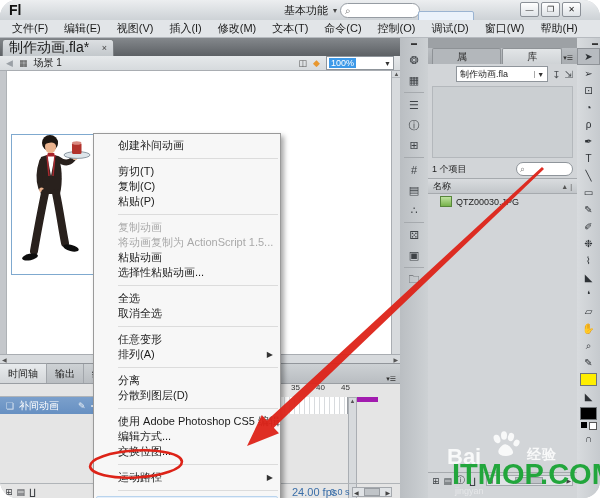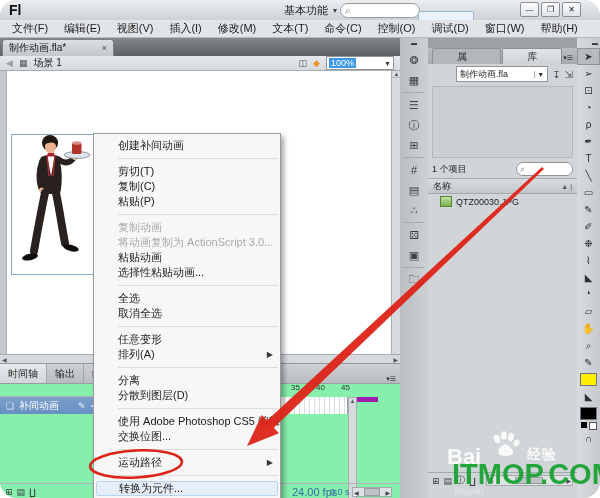--- a/index.html
+++ b/index.html
@@ -21,21 +21,21 @@
   .winbtns{left:520px;top:2px;display:flex;gap:2px;}
   .winbtn{width:17px;height:13px;background:linear-gradient(#ffffff,#dfe3e7);border:1px solid #8b9097;border-radius:2px;
     font-size:8px;color:#222;display:flex;align-items:center;justify-content:center;line-height:8px;}
   
   .menubar{left:0;top:20px;width:600px;height:18px;background:#e2e5e8;border-bottom:1px solid #b6babf;display:flex;align-items:center;padding-left:4px;box-sizing:border-box;}
   .menubar .mi{font-size:11px;color:#1c1c1c;padding:0 8px;height:100%;display:flex;align-items:center;cursor:default;}
   
   .tabbar{left:0;top:38px;width:600px;height:18px;background:linear-gradient(#84888c,#5d6165);}
   .doctab{left:2px;top:39px;width:112px;height:17px;background:linear-gradient(#dcdfe2,#c3c8cc);
     border:1px solid #7c8084;border-bottom:none;border-radius:3px 3px 0 0;display:flex;align-items:center;justify-content:space-between;padding:0 6px;box-sizing:border-box;}
-  .doctab .t{font-size:10px;color:#1a1a1a;white-space:nowrap;}
+  .doctab .t{font-size:14px;color:#1a1a1a;white-space:nowrap;}
   .doctab .x{font-size:9px;color:#444;}
   .collapse{font-size:6px;color:#2b2b2b;letter-spacing:1px;}
   
   .editbar{left:0;top:56px;width:400px;height:15px;background:linear-gradient(#e6e9eb,#d6dadd);border-bottom:1px solid #a9adb2;display:flex;align-items:center;padding:0 6px;box-sizing:border-box;gap:6px;}
   .editbar .back{color:#9aa0a6;font-size:9px;}
   .editbar .clap{font-size:9px;color:#555;}
   .editbar .scn{font-size:10px;color:#222;}
   .editbar .right{margin-left:auto;display:flex;align-items:center;gap:6px;}
   .editbar .sym{font-size:9px;color:#e8972f;}
   .zoombox{width:62px;height:12px;background:#fff;border:1px solid #8f959b;display:flex;align-items:center;justify-content:space-between;padding:0 2px;}
@@ -43,21 +43,21 @@
   .zoombox .car{font-size:7px;color:#333;}
   
   .stagewrap{left:0;top:71px;width:400px;height:283px;background:#c4c7cb;}
   .stage{left:6px;top:0px;width:384px;height:283px;background:#ffffff;border-left:1px solid #aeb2b6;}
   .vscroll{left:391px;top:0;width:9px;height:283px;background:#d7dadd;border-left:1px solid #a9adb2;}
   .vscroll .up{font-size:6px;color:#555;display:block;text-align:center;border-bottom:1px solid #b5b9bd;}
   .hscroll{left:0;top:354px;width:400px;height:9px;background:#d7dadd;border-top:1px solid #a9adb2;display:flex;justify-content:space-between;align-items:center;padding:0 2px;box-sizing:border-box;}
   .hscroll span{font-size:6px;color:#555;}
   .selrect{left:11px;top:134px;width:89px;height:139px;border:1px solid #7fa9cf;}
   
-  .timeline{left:0;top:363px;width:400px;height:135px;background:#86efac;border-top:1px solid #92969b;}
+  .timeline{left:0;top:363px;width:400px;height:135px;background:#e5e5e5;border-top:1px solid #92969b;}
   .tl-tabs{left:0;top:0;width:400px;height:19px;background:linear-gradient(#cdd1d4,#b9bdc1);border-bottom:1px solid #9a9ea3;display:flex;align-items:flex-end;}
   .tl-tab{font-size:10px;color:#222;padding:2px 8px;border-right:1px solid #a2a6ab;height:15px;display:flex;align-items:center;}
   .tl-tab.active{background:linear-gradient(#e8ebed,#d3d6d9);border-top:1px solid #9a9ea3;}
   .tl-menu{margin-left:auto;font-size:7px;color:#333;padding-right:4px;}
   .tl-headrow{left:0;top:19px;width:280px;height:14px;border-bottom:1px solid #b0b4b8;display:flex;justify-content:flex-end;gap:7px;padding-right:8px;box-sizing:border-box;align-items:center;}
   .tl-headrow span{font-size:8px;color:#3a3a3a;}
   .layerrow{left:0;top:33px;width:280px;height:17px;background:linear-gradient(#7ba0cc,#6790c2);display:flex;align-items:center;gap:5px;padding:0 6px;box-sizing:border-box;}
   .layerrow .pg{font-size:9px;color:#e8eef5;}
   .layerrow .nm{font-size:10px;color:#ffffff;}
   .layerrow .ed{margin-left:14px;font-size:9px;color:#f2f5f8;}
@@ -368,34 +368,35 @@
     </div>
 
   <div class="abs ctxmenu" id="ctxmenu">
       <div class="cmi">创建补间动画</div>
       <div class="cmsep"></div>
       <div class="cmi">剪切(T)</div>
       <div class="cmi">复制(C)</div>
       <div class="cmi">粘贴(P)</div>
       <div class="cmsep"></div>
       <div class="cmi dis">复制动画</div>
-      <div class="cmi dis">将动画复制为 ActionScript 3.0...</div>
+      <div class="cmi dis">将动画复制为 ActionScript 1.5...</div>
       <div class="cmi">粘贴动画</div>
       <div class="cmi">选择性粘贴动画...</div>
       <div class="cmsep"></div>
       <div class="cmi">全选</div>
       <div class="cmi">取消全选</div>
       <div class="cmsep"></div>
       <div class="cmi">任意变形</div>
       <div class="cmi">排列(A)<span class="sub">▶</span></div>
       <div class="cmsep"></div>
       <div class="cmi">分离</div>
       <div class="cmi">分散到图层(D)</div>
       <div class="cmsep"></div>
       <div class="cmi">使用 Adobe Photoshop CS5 编辑</div>
+      <div class="cmi">编辑方式...</div>
       <div class="cmi">交换位图...</div>
       <div class="cmsep"></div>
       <div class="cmi">运动路径<span class="sub">▶</span></div>
       <div class="cmsep"></div>
       <div class="cmi hl">转换为元件...</div>
     </div>
 
   <div class="abs wm wm-bai">Bai</div>
   <svg class="abs wm" style="left:489px;top:431px;" width="34" height="26" viewBox="0 0 34 26">
     <g fill="rgba(255,255,255,.85)">

